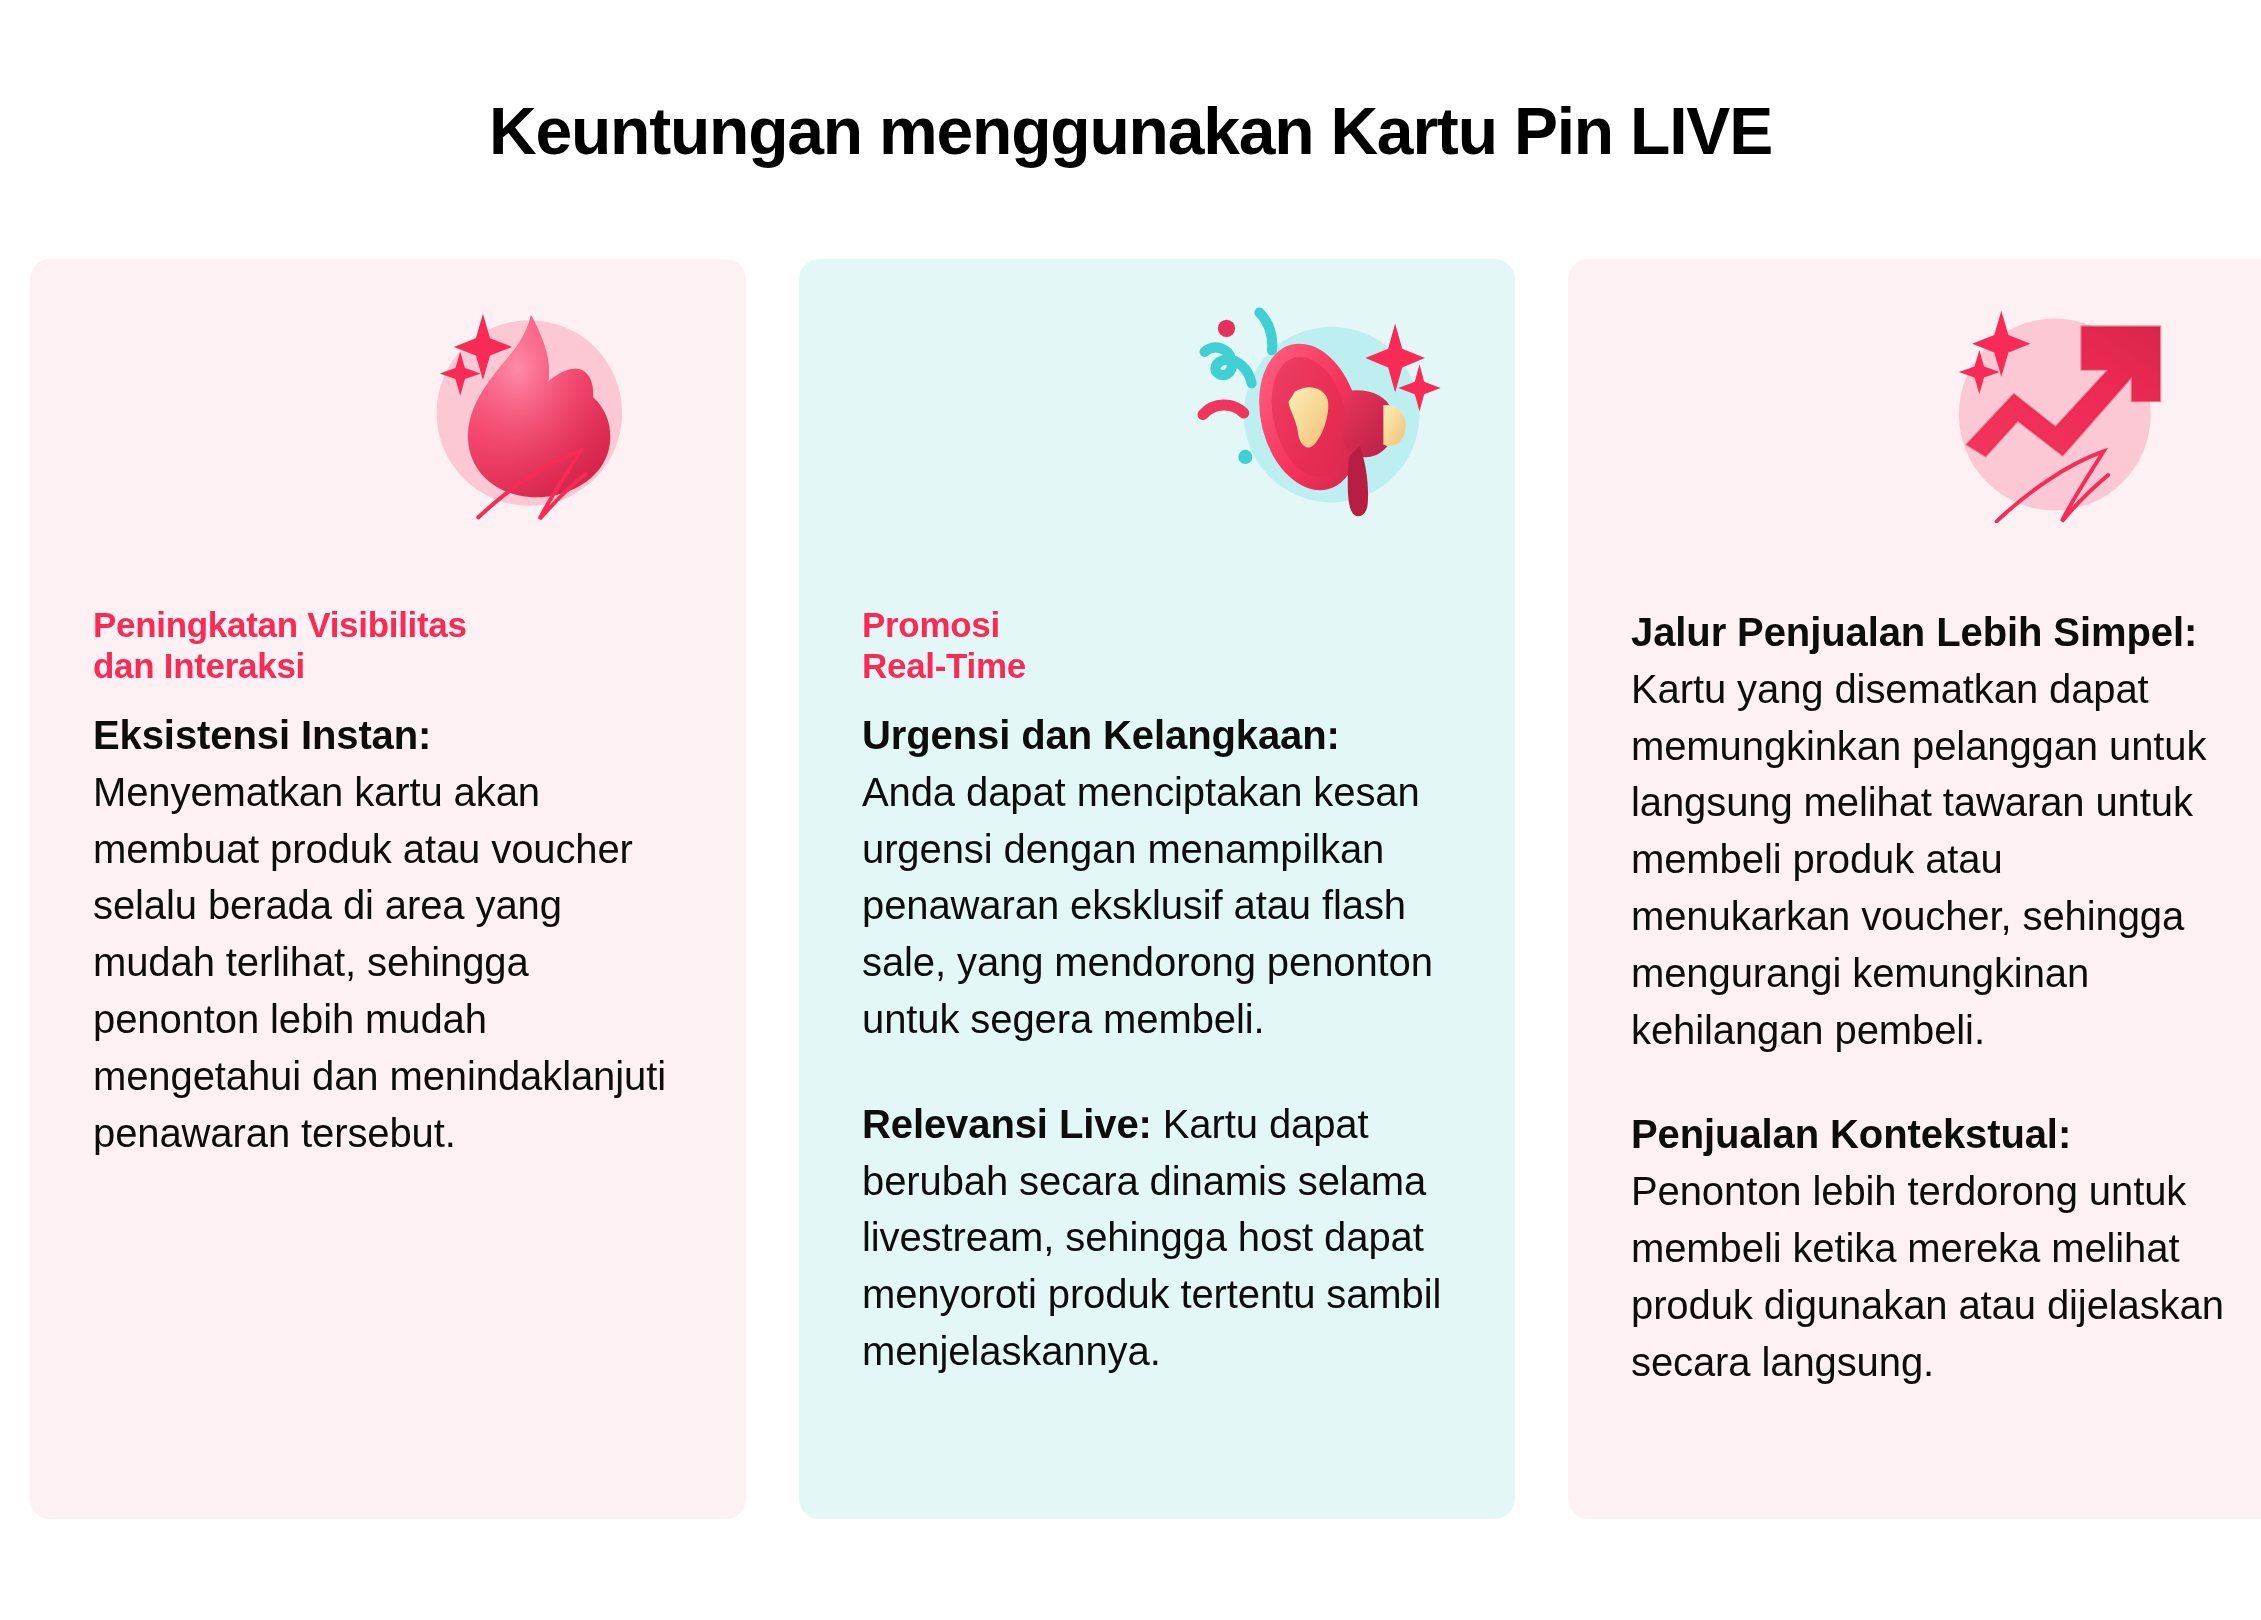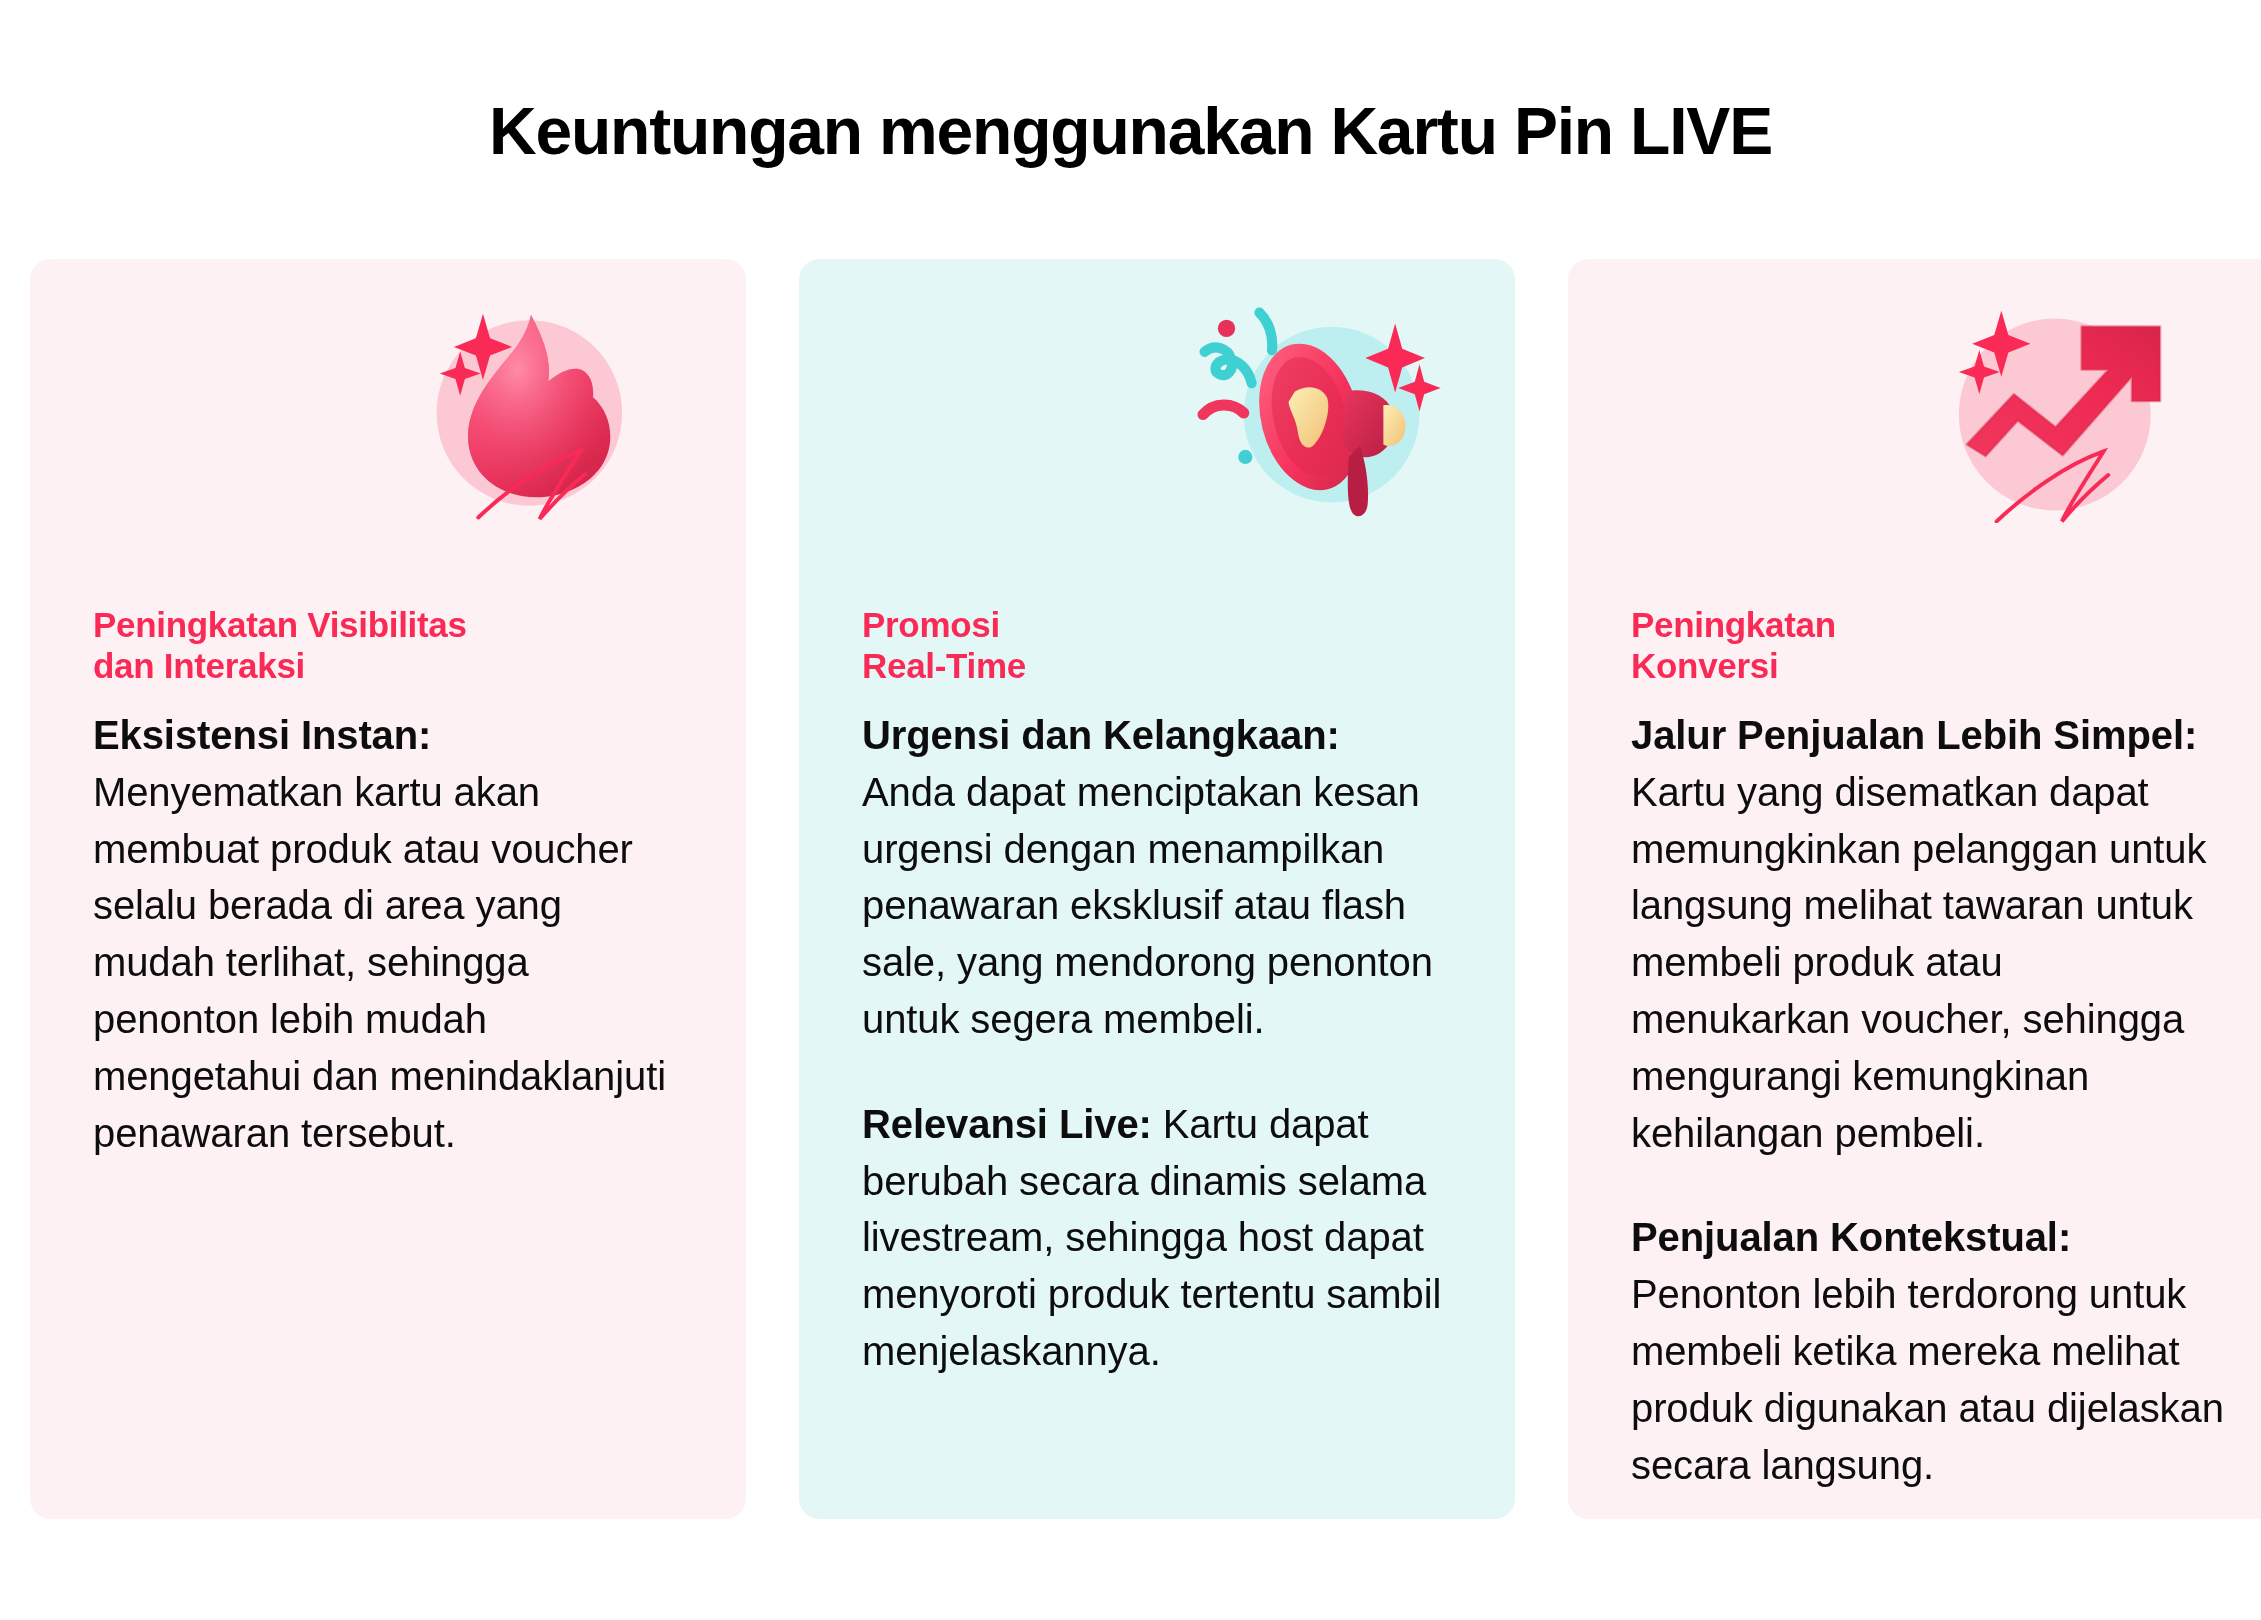--- a/index.html
+++ b/index.html
@@ -232,22 +232,20 @@
 
           <path d="M64 20 L73 51 L101 62 L73 73 L64 104 L55 73 L27 62 L55 51 Z" fill="#FA2A57"></path>
           <path d="M36 70 L42 91 L62 98 L42 105 L36 126 L30 105 L10 98 L30 91 Z" fill="#FA2A57"></path>
 
           <path d="M58 288 C 96 252 146 216 194 199 C 176 228 152 264 141 288
                    C 156 270 177 248 200 229" fill="none" stroke="#FA2A57" stroke-width="5" stroke-linecap="round"></path>
         </svg>
       </div>
 
       <div class="card-body">
-        <div class="card-heading">Peningkatan
-Konversi</div>
 
         <p class="para">
           <b>Jalur Penjualan Lebih Simpel:</b><span> Kartu yang disematkan dapat memungkinkan pelanggan untuk langsung melihat tawaran untuk membeli produk atau menukarkan voucher, sehingga mengurangi kemungkinan kehilangan pembeli.</span>
         </p>
 
         <p class="para">
           <b>Penjualan Kontekstual:</b><br>
           <span> Penonton lebih terdorong untuk membeli ketika mereka melihat produk digunakan atau dijelaskan secara langsung.</span>
         </p>
       </div>

